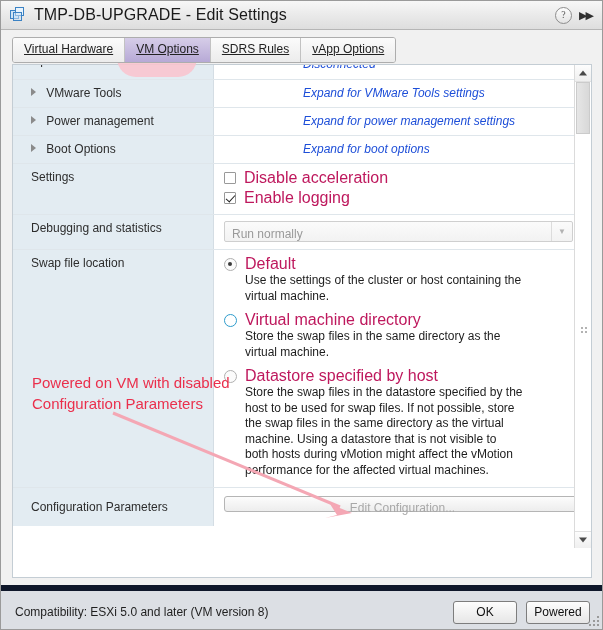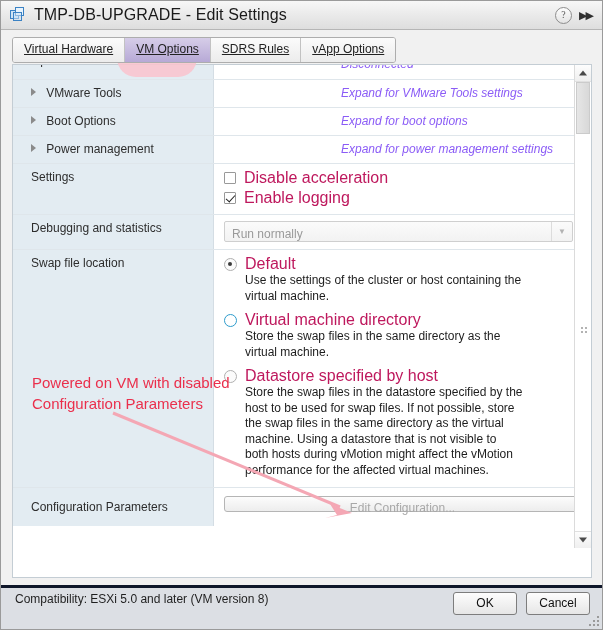--- a/index.html
+++ b/index.html
@@ -165,23 +165,22 @@
   }
   .cell-r {
     flex: 1 1 auto;
     padding: 6px 10px 7px 10px;
     box-sizing: border-box;
     color: #1d1d1d;
     font-size: 12px;
   }
   .cell-r.italic {
     font-style: italic;
-    color: #8b5cf6;
+    color: #1d4ed8;
     padding-left: 89px;
-    margin-left: 38px;
   }
   .tri {
     display: inline-block;
     width: 0; height: 0;
     margin-right: 7px;
     vertical-align: 1px;
   }
   .tri.right {
     border-left: 5px solid #8b8b8b;
     border-top: 4px solid transparent;
@@ -395,23 +394,23 @@
     background: #ffffff;
     margin: 0 10px 0 11px;
     border: 1px solid #c4cdd4;
     border-top: none;
     box-sizing: border-box;
   }
   .spacer { flex: 0 0 7px; background: #f1f1f1; }
   .footer {
     flex: 0 0 44px;
     background: #dcdfe4;
-    border-top: 3px solid #0f172a;
+    border-top: 6px solid #0f172a;
     display: flex;
-    align-items: flex-start;
+    align-items: center;
     padding: 4px 12px 0 14px;
     box-sizing: border-box;
     position: relative;
   }
   .compat {
     flex: 1 1 auto;
     font-size: 12px;
     color: #1f1f1f;
   }
   .fbtn {
@@ -486,31 +485,31 @@
         <div class="cell-l">
           <span class="tri right"></span>
           <span class="treelabel">VMware Tools</span>
         </div>
         <div class="cell-r italic">Expand for VMware Tools settings</div>
       </div>
 
       <div class="row">
         <div class="cell-l">
           <span class="tri right"></span>
-          <span class="treelabel">Boot Options</span>
-        </div>
-        <div class="cell-r italic">Expand for boot options</div>
+          <span class="treelabel">Power management</span>
+        </div>
+        <div class="cell-r italic">Expand for power management settings</div>
       </div>
 
       <div class="row">
         <div class="cell-l">
           <span class="tri right"></span>
-          <span class="treelabel">Power management</span>
-        </div>
-        <div class="cell-r italic">Expand for power management settings</div>
+          <span class="treelabel">Boot Options</span>
+        </div>
+        <div class="cell-r italic">Expand for boot options</div>
       </div>
 
 
       <div class="row">
         <div class="cell-l">Settings</div>
         <div class="cell-r">
           <div class="opt">
             <span class="cb"></span>
             <span class="opt-label">Disable acceleration</span>
           </div>
@@ -587,21 +586,21 @@
         </div>
     </div>
   </div>
 
   <div class="whitegap"></div>
   <div class="spacer"></div>
 
   <div class="footer">
     <div class="compat">Compatibility: ESXi 5.0 and later (VM version 8)</div>
     <div class="fbtn">OK</div>
-    <div class="fbtn">Cancel</div>
+    <div class="fbtn">Powered</div>
     <div class="resize-grip">
       <i></i>
         <i></i>
         <i></i>
         <i></i>
         <i></i>
         <i></i>
     </div>
   </div>
 </div>

